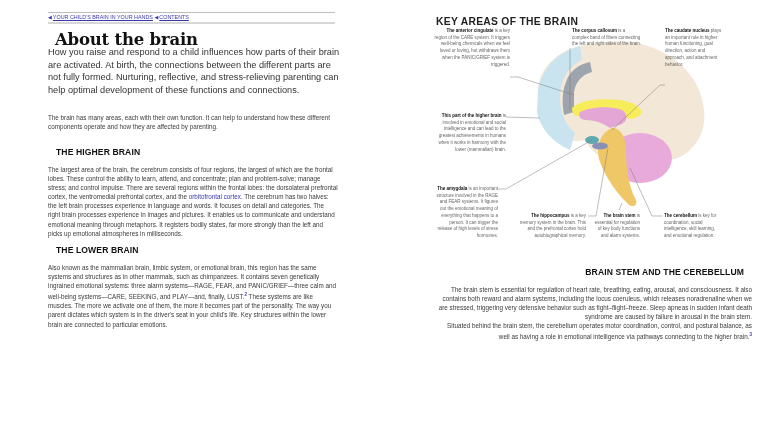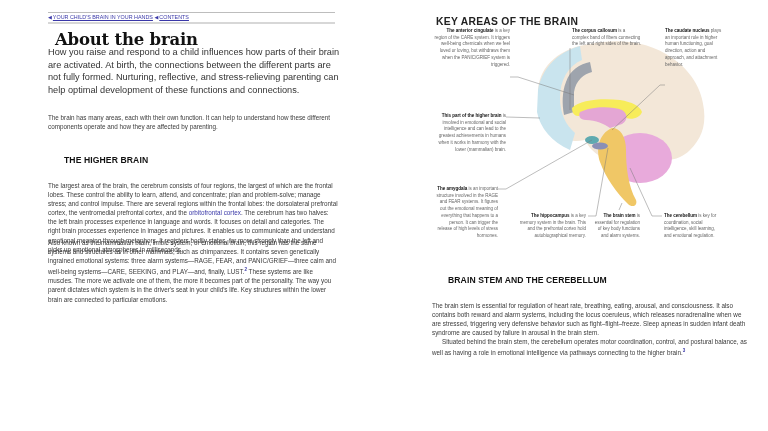--- a/index.html
+++ b/index.html
@@ -24,40 +24,40 @@
   }
   .lede {
     position: absolute; left: 48px; top: 46px; width: 292px;
     font-size: 9.2px; line-height: 12.6px; font-weight: normal; color: #333;
   }
   .intro {
     position: absolute; left: 48px; top: 113px; width: 290px;
     font-size: 6.3px; line-height: 9.2px; color: #3a3a3a;
   }
   .h2 {
-    font-weight: bold; font-size: 8.6px; color: #111; letter-spacing: 0.1px; margin: 16px;
+    font-weight: bold; font-size: 8.6px; color: #111; letter-spacing: 0.1px; margin: 8px;
   }
   .sec-higher { position: absolute; left: 48px; top: 139px; width: 290px; }
   .sec-lower { position: absolute; left: 48px; top: 237px; width: 290px; }
   .body {
     font-size: 6.3px; line-height: 9.1px; color: #3a3a3a; margin: 1px 0 0 0;
   }
   .link { color: #3a38a8; }
   sup.fn { font-size: 4.5px; color: #3a38a8; font-weight: bold; vertical-align: 3px; }
 
   .key-title {
     position: absolute; left: 432px; top: 12px;
     font-size: 10.3px; letter-spacing: 0.3px; color: #222; margin: 4px;
   }
 
   .lbl { position: absolute; font-size: 4.5px; line-height: 6.7px; color: #666; }
   .lbl b { color: #111; font-weight: bold; }
   .lbl.r { text-align: right; }
 
-  .sec-stem { position: absolute; left: 432px; top: 259px; width: 320px; }
+  .sec-stem { position: absolute; left: 432px; top: 259px; width: 320px; text-align: right; }
   .sec-stem .body p { margin: 0; }
   .sec-stem .body p.indent { text-indent: 10px; }
 
   svg.brain { position: absolute; left: 0; top: 0; }
 </style>
 </head>
 <body>
 
 <div class="topnav">
   <span class="tri">◀</span><a>YOUR CHILD'S BRAIN IN YOUR HANDS</a>
@@ -67,20 +67,21 @@
 <h1 class="title">About the brain</h1>
 <div class="lede">How you raise and respond to a child influences how parts of their brain are activated. At birth, the connections between the different parts are not fully formed. Nurturing, reflective, and stress-relieving parenting can help optimal development of these functions and connections.</div>
 <div class="intro">The brain has many areas, each with their own function. It can help to understand how these different components operate and how they are affected by parenting.</div>
 
 <div class="sec-higher">
   <h2 class="h2">THE HIGHER BRAIN</h2>
   <p class="body"><span>The largest area of the brain, the cerebrum consists of four regions, the largest of which are the frontal lobes. These control the ability to learn, attend, and concentrate; plan and problem-solve; manage stress; and control impulse. There are several regions within the frontal lobes: the dorsolateral prefrontal cortex, the ventromedial prefrontal cortex, and the </span><span class="link">orbitofrontal cortex</span><span>. The cerebrum has two halves: the left brain processes experience in language and words. It focuses on detail and categories. The right brain processes experience in images and pictures. It enables us to communicate and understand emotional meaning through metaphors. It registers bodily states, far more strongly than the left and picks up emotional atmospheres in milliseconds.</span></p>
 </div>
 
 <div class="sec-lower">
+  <h2 class="h2">THE LOWER BRAIN</h2>
   <p class="body"><span>Also known as the mammalian brain, limbic system, or emotional brain, this region has the same systems and structures as in other mammals, such as chimpanzees. It contains seven genetically ingrained emotional systems: three alarm systems—RAGE, FEAR, and PANIC/GRIEF—three calm and well-being systems—CARE, SEEKING, and PLAY—and, finally, LUST.</span><sup class="fn">2</sup><span> These systems are like muscles. The more we activate one of them, the more it becomes part of the personality. The way you parent dictates which system is in the driver's seat in your child's life. Key structures within the lower brain are connected to particular emotions.</span></p>
 </div>
 
 <h2 class="key-title">KEY AREAS OF THE BRAIN</h2>
 
 <svg class="brain" width="768" height="431">
 
   <path fill="#f3e7d8" d="M538,90 C540,65 560,48 590,44 C620,38 650,42 672,58 C690,70 702,88 704,110 C706,128 700,140 690,150 C684,156 676,160 666,160 L620,162 C600,160 590,150 585,140 C560,145 545,130 538,112 Z"></path>
 
   <path fill="#c9e4ee" d="M538,90 C542,68 558,52 580,46 L582,60 C568,66 560,80 560,98 C560,114 566,125 575,133 L570,150 C552,142 540,128 537,112 Z"></path>

